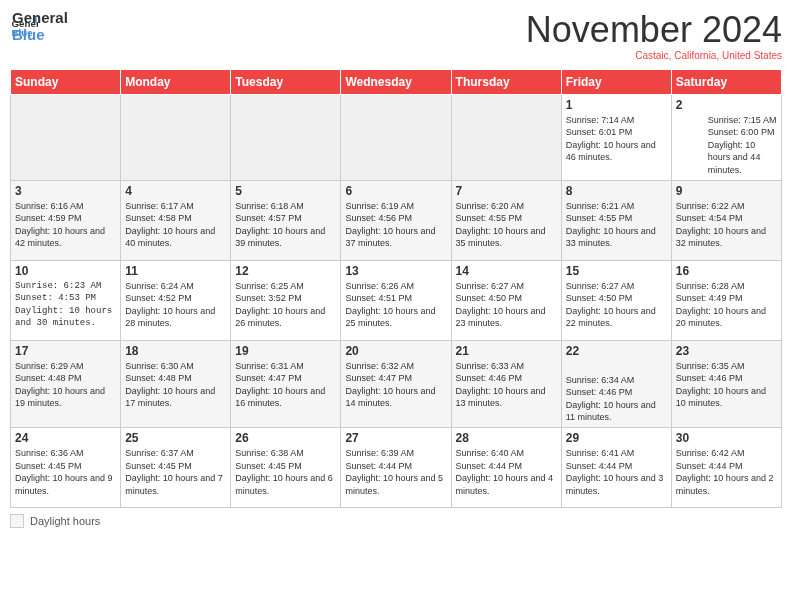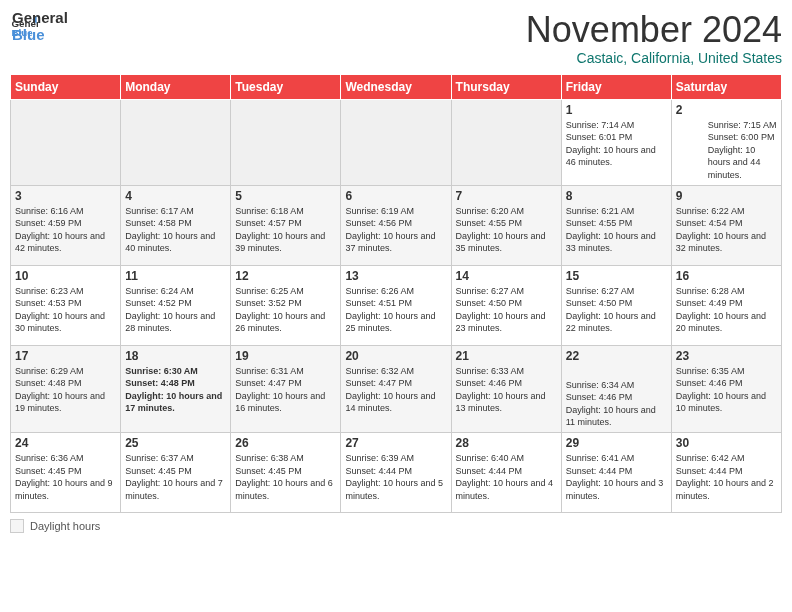--- a/index.html
+++ b/index.html
@@ -29,22 +29,22 @@
     .title-block {
       text-align: right;
     }
     .month-title {
       font-size: 36px;
       font-weight: normal;
       color: #333;
       line-height: 1.1;
     }
     .subtitle {
-      font-size: 14px;
-      color: #0f766e;
+      font-size: 10px;
+      color: #ef4444;
     }
     .calendar {
       width: 100%;
       border-collapse: collapse;
       table-layout: fixed;
     }
     .calendar th {
       background-color: #ef4444;
       color: #fff;
       font-size: 12px;
@@ -190,21 +190,21 @@
         <td>
           <span class="day-num">9</span>
           <div class="day-info" style="white-space: pre-line;">Sunrise: 6:22 AM
 Sunset: 4:54 PM
 Daylight: 10 hours and 32 minutes.</div>
         </td>
       </tr>
       <tr>
         <td>
           <span class="day-num">10</span>
-          <div class="day-info" style="white-space: pre-line;">Sunrise: 6:23 AM
+          <div class="day-info" style="white-space: pre-line; font-family: Liberation Mono, monospace;">Sunrise: 6:23 AM
 Sunset: 4:53 PM
 Daylight: 10 hours and 30 minutes.</div>
         </td>
         <td>
           <span class="day-num">11</span>
           <div class="day-info" style="white-space: pre-line;">Sunrise: 6:24 AM
 Sunset: 4:52 PM
 Daylight: 10 hours and 28 minutes.</div>
         </td>
         <td>
@@ -240,21 +240,21 @@
       </tr>
       <tr>
         <td>
           <span class="day-num">17</span>
           <div class="day-info" style="white-space: pre-line;">Sunrise: 6:29 AM
 Sunset: 4:48 PM
 Daylight: 10 hours and 19 minutes.</div>
         </td>
         <td>
           <span class="day-num">18</span>
-          <div class="day-info" style="white-space: pre-line; font-weight: bold;">Sunrise: 6:30 AM
+          <div class="day-info" style="white-space: pre-line;">Sunrise: 6:30 AM
 Sunset: 4:48 PM
 Daylight: 10 hours and 17 minutes.</div>
         </td>
         <td>
           <span class="day-num">19</span>
           <div class="day-info" style="white-space: pre-line;">Sunrise: 6:31 AM
 Sunset: 4:47 PM
 Daylight: 10 hours and 16 minutes.</div>
         </td>
         <td>

